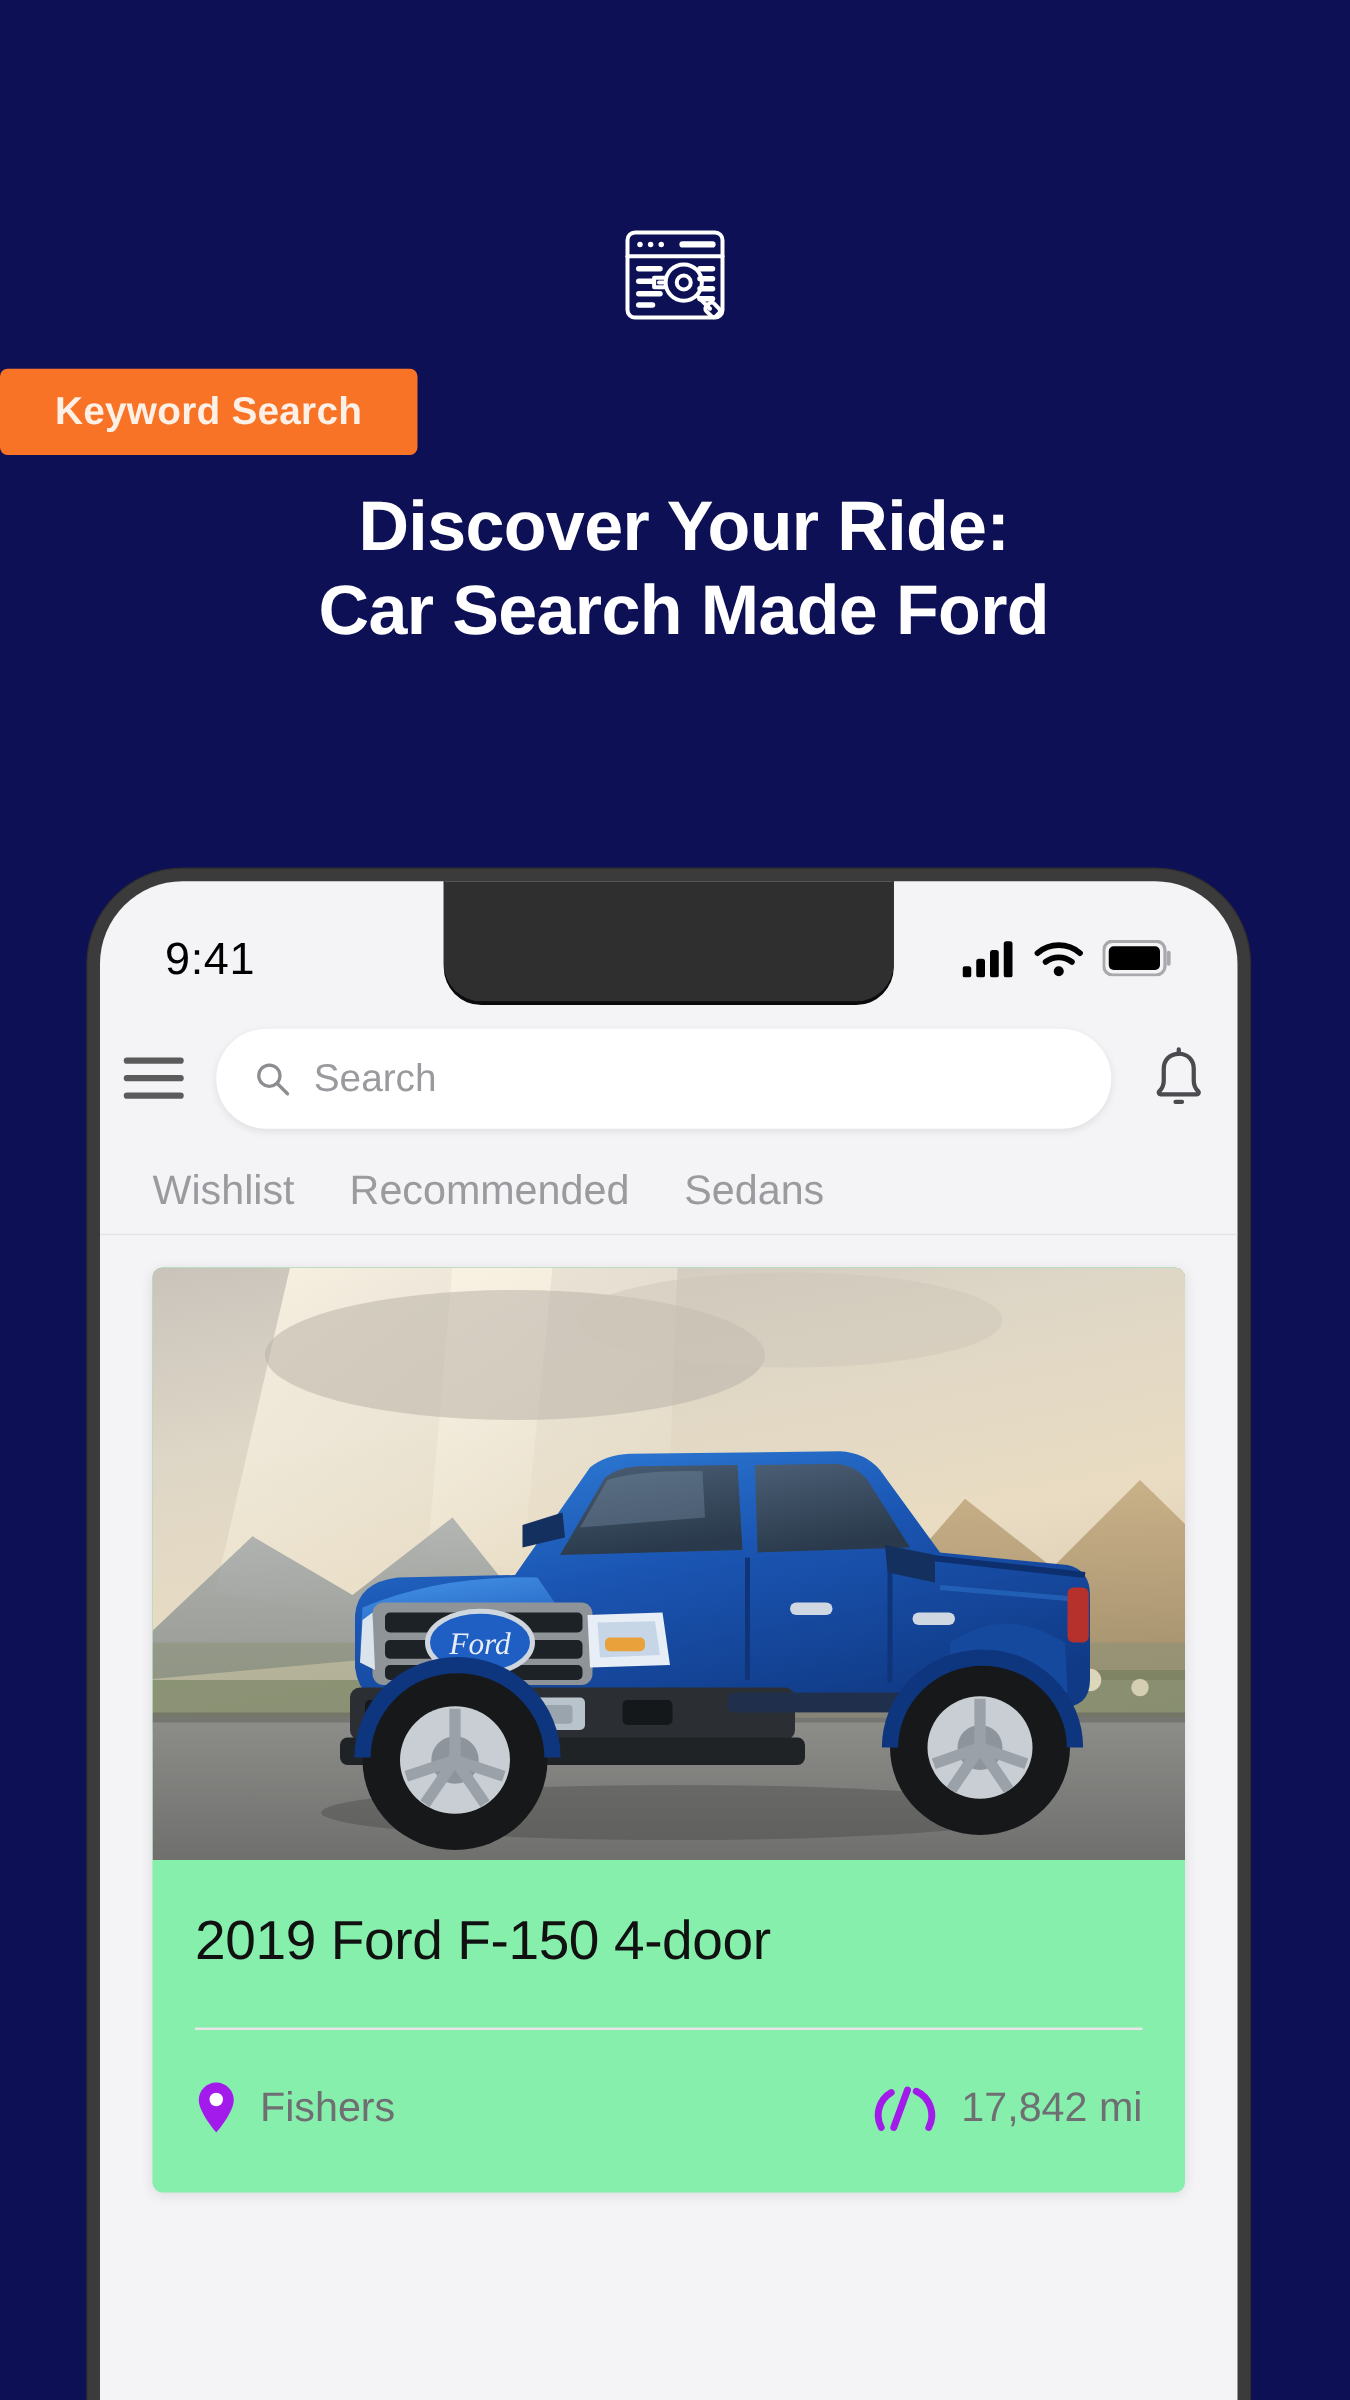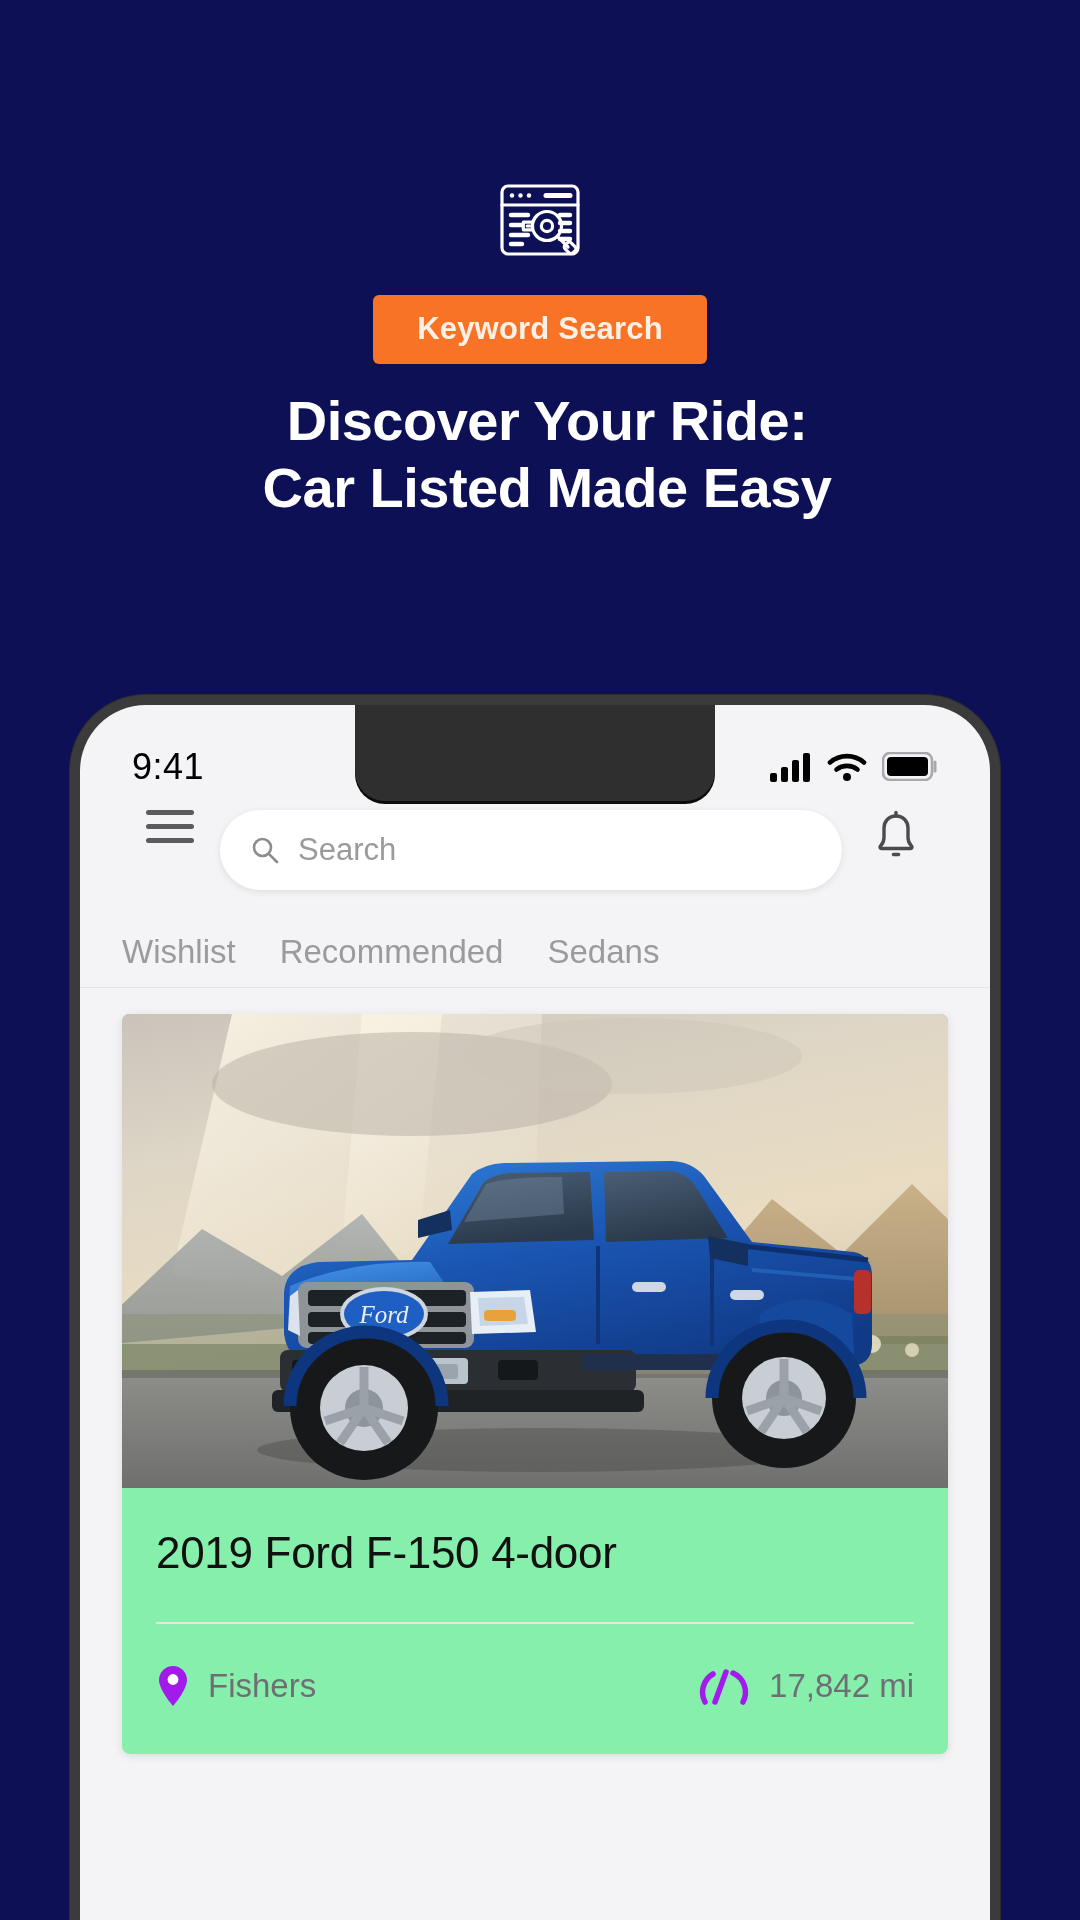--- a/index.html
+++ b/index.html
@@ -8,21 +8,21 @@
     background:#0d1055;
     font-family:"Liberation Sans", sans-serif;
     overflow:hidden;
   }
   .page { position:relative; width:1080px; height:1920px; background:#0d1055; overflow:hidden; }
 
   
   .hero-icon { position:absolute; left:0; right:0; top:178px; display:flex; justify-content:center; }
   .hero-icon svg { display:block; }
 
-  .badge-wrap { position:absolute; left:0; right:0; top:295px; display:flex; justify-content:center; }
+  .badge-wrap { position:absolute; left:0; right:0; top:295px; display:flex; justify-content:flex-start; }
   .badge {
     background:#f97326; color:#fdf0e6;
     font-size:31px; font-weight:700; letter-spacing:.2px;
     padding:18px 44px 20px; border-radius:6px;
     display:inline-block; line-height:1;
   }
 
   .headline {
     position:absolute; left:14px; right:0; top:388px;
     text-align:center; color:#ffffff;
@@ -57,21 +57,21 @@
   
   .statusbar {
     position:relative; height:105px; z-index:5;
     display:flex; align-items:center; justify-content:space-between;
     padding:18px 52px 0 52px;
   }
   .clock { font-size:36px; font-weight:400; color:#000; letter-spacing:.5px; }
   .status-right { display:flex; align-items:center; gap:15px; }
 
   
-  .topnav { display:flex; padding:0 66px; height:105px; gap:26px; }
+  .topnav { display:flex; align-items:center; padding:0 19px; height:105px; gap:26px; }
   .hamburger { width:48px; display:flex; flex-direction:column; gap:9px; flex:0 0 auto; cursor:pointer; }
   .hamburger i { display:block; height:5px; background:#5b5b5b; border-radius:3px; }
   .searchbox {
     flex:1 1 auto; height:80px; background:#fff; border-radius:40px;
     display:flex; align-items:center; gap:18px; padding:0 30px;
     box-shadow:0 2px 7px rgba(0,0,0,.09);
   }
   .search-ph { font-size:31px; color:#9a9a9e; }
   .bell { flex:0 0 auto; width:56px; display:flex; justify-content:center; cursor:pointer; }
 
@@ -133,21 +133,21 @@
       <rect x="66.5" y="65.5" width="11" height="8.6" rx="2.6" transform="rotate(45 72 70)"></rect>
     </svg>
   </div>
 
   <div class="badge-wrap">
     <div class="badge">Keyword Search</div>
   </div>
 
   <div class="headline">
     <span>Discover Your Ride:</span>
-    <span class="l2">Car Listed Made Easy</span>
+    <span class="l2">Car Search Made Ford</span>
   </div>
 
   <div class="phone">
     <div class="screen">
 
       <div class="notch"></div>
 
       <div class="statusbar">
         <div class="clock">9:41</div>
         <div class="status-right">

